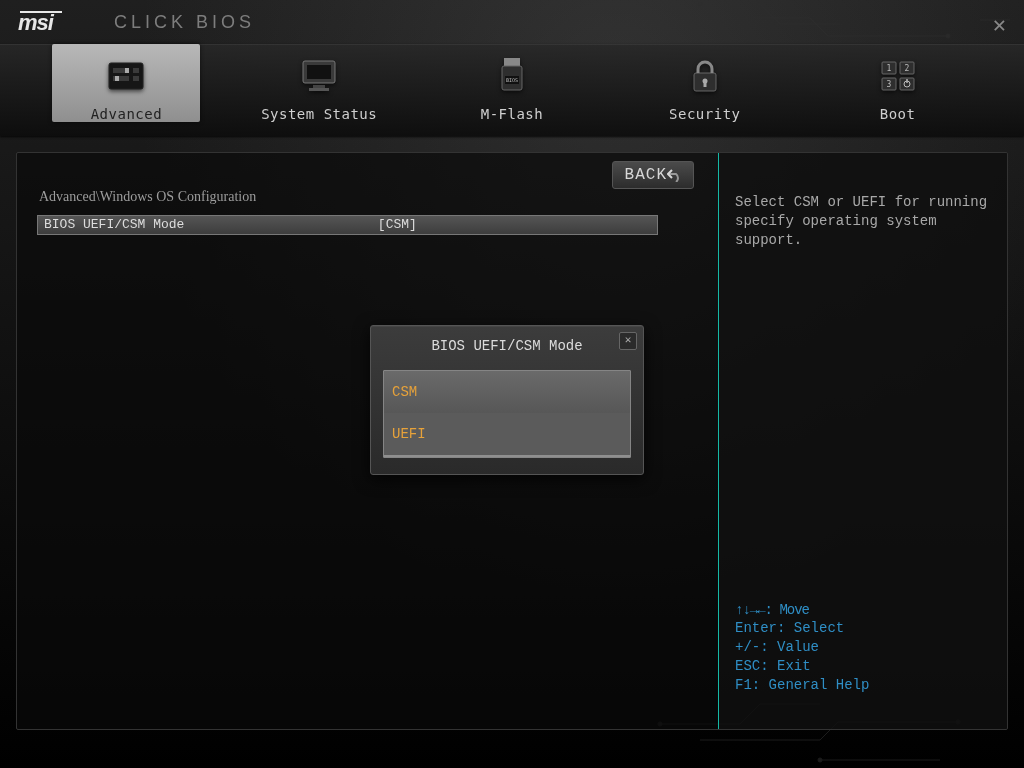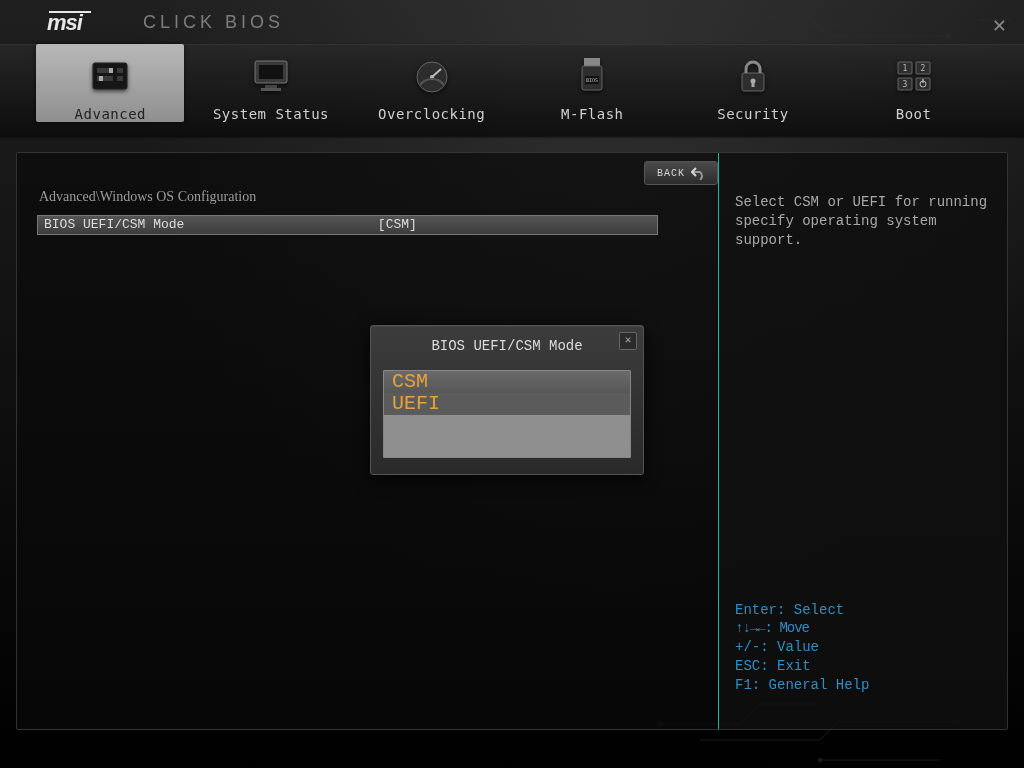--- a/index.html
+++ b/index.html
@@ -24,21 +24,20 @@
     position: absolute;
     inset: 0;
     pointer-events: none;
   }
   
   .header {
     position: relative;
     height: 44px;
     display: flex;
     align-items: center;
-    padding-left: 29px;
   }
   .msi-logo {
     margin-left: 18px;
     margin-top: 6px;
   }
   .bios-title {
     margin-left: 20px;
     letter-spacing: 4px;
     color: #7d7d7d;
     font-size: 18px;
@@ -113,32 +112,32 @@
     border-left: 1px solid #14b8a6;
     background: rgba(18,18,18,0.6);
     padding: 40px 16px 16px 16px;
     position: relative;
     display: flex;
     flex-direction: column;
   }
   .back-btn {
     position: absolute;
     top: 8px;
-    right: 0;
+    right: 24px;
     background: linear-gradient(to bottom, #4b4b4b, #2c2c2c);
     border: 1px solid #555;
     border-radius: 3px;
     color: #d7d7d7;
     padding: 4px 10px 4px 12px;
-    font-size: 10px;
+    font-size: 16px;
     letter-spacing: 1px;
     cursor: pointer;
     display: flex;
     align-items: center;
-    gap: 6px;
+    gap: 0;
   }
   .breadcrumb {
     color: #9c9c9c;
     font-size: 14px;
     margin: 18px 0 10px 2px;
     font-family: Liberation Serif, serif;
   }
   .setting-row {
     display: flex;
     border: 1px solid #777;
@@ -202,22 +201,22 @@
   }
   .modal-list {
     margin: 0 12px;
     border: 1px solid #858585;
     background: #8f8f8f;
     border-radius: 1px;
     height: 86px;
     overflow: hidden;
   }
   .modal-item {
-    padding: 2px 8px;
-    font-size: 20px;
+    padding: 12px 8px;
+    font-size: 14px;
     color: #111;
     cursor: pointer;
     height: 18px;
     line-height: 18px;
     font-family: Liberation Mono, monospace;
   }
   .modal-item.selected {
     background: linear-gradient(to bottom, #6a6a6a, #575757);
     color: #e7a23a;
   }
@@ -279,31 +278,20 @@
       <svg width="40" height="38" viewBox="0 0 40 38">
         <rect x="4" y="4" width="32" height="22" rx="2" fill="#3a3a3a" stroke="#777"></rect>
         <rect x="8" y="8" width="24" height="14" fill="#111"></rect>
         <rect x="14" y="28" width="12" height="3" fill="#444"></rect>
         <rect x="10" y="31" width="20" height="3" fill="#555"></rect>
       </svg>
     </div>
     <div class="tab-label">System Status</div>
   </div>
 
-  <div class="tab">
-    <div class="tab-icon">
-      <svg width="42" height="38" viewBox="0 0 42 38">
-        <circle cx="21" cy="20" r="15" fill="#2d2d2d" stroke="#666"></circle>
-        <path d="M21 20 L30 12" stroke="#bbb" stroke-width="2"></path>
-        <circle cx="21" cy="20" r="2" fill="#bbb"></circle>
-        <path d="M9 28 A15 15 0 0 1 33 28" stroke="#555" stroke-width="2" fill="none"></path>
-      </svg>
-    </div>
-    <div class="tab-label">Overclocking</div>
-  </div>
 
   <div class="tab">
     <div class="tab-icon">
       <svg width="36" height="40" viewBox="0 0 36 40">
         <rect x="10" y="2" width="16" height="8" fill="#888"></rect>
         <rect x="8" y="10" width="20" height="24" rx="2" fill="#2e2e2e" stroke="#666"></rect>
         <rect x="11" y="20" width="14" height="8" fill="#111"></rect>
         <text x="18" y="26" text-anchor="middle" font-size="5" fill="#bbb" font-family="monospace">BIOS</text>
       </svg>
     </div>
@@ -355,22 +343,22 @@
 
     <div class="setting-row">
       <span class="setting-label">BIOS UEFI/CSM Mode</span>
       <span class="setting-value">[CSM]</span>
     </div>
   </div>
 
   <div class="right">
     <div class="help-text">Select CSM or UEFI for running specify operating system support.</div>
     <div class="keyhints">
+      <div><span class="arrow-glyphs">↑↓→←: Move</span></div>
       <div>Enter: Select</div>
-      <div><span class="arrow-glyphs">↑↓→←: Move</span></div>
       <div>+/-: Value</div>
       <div>ESC: Exit</div>
       <div>F1: General Help</div>
     </div>
   </div>
 </div>
 
 <div class="modal">
   <div class="modal-header">
     <span>BIOS UEFI/CSM Mode</span>

